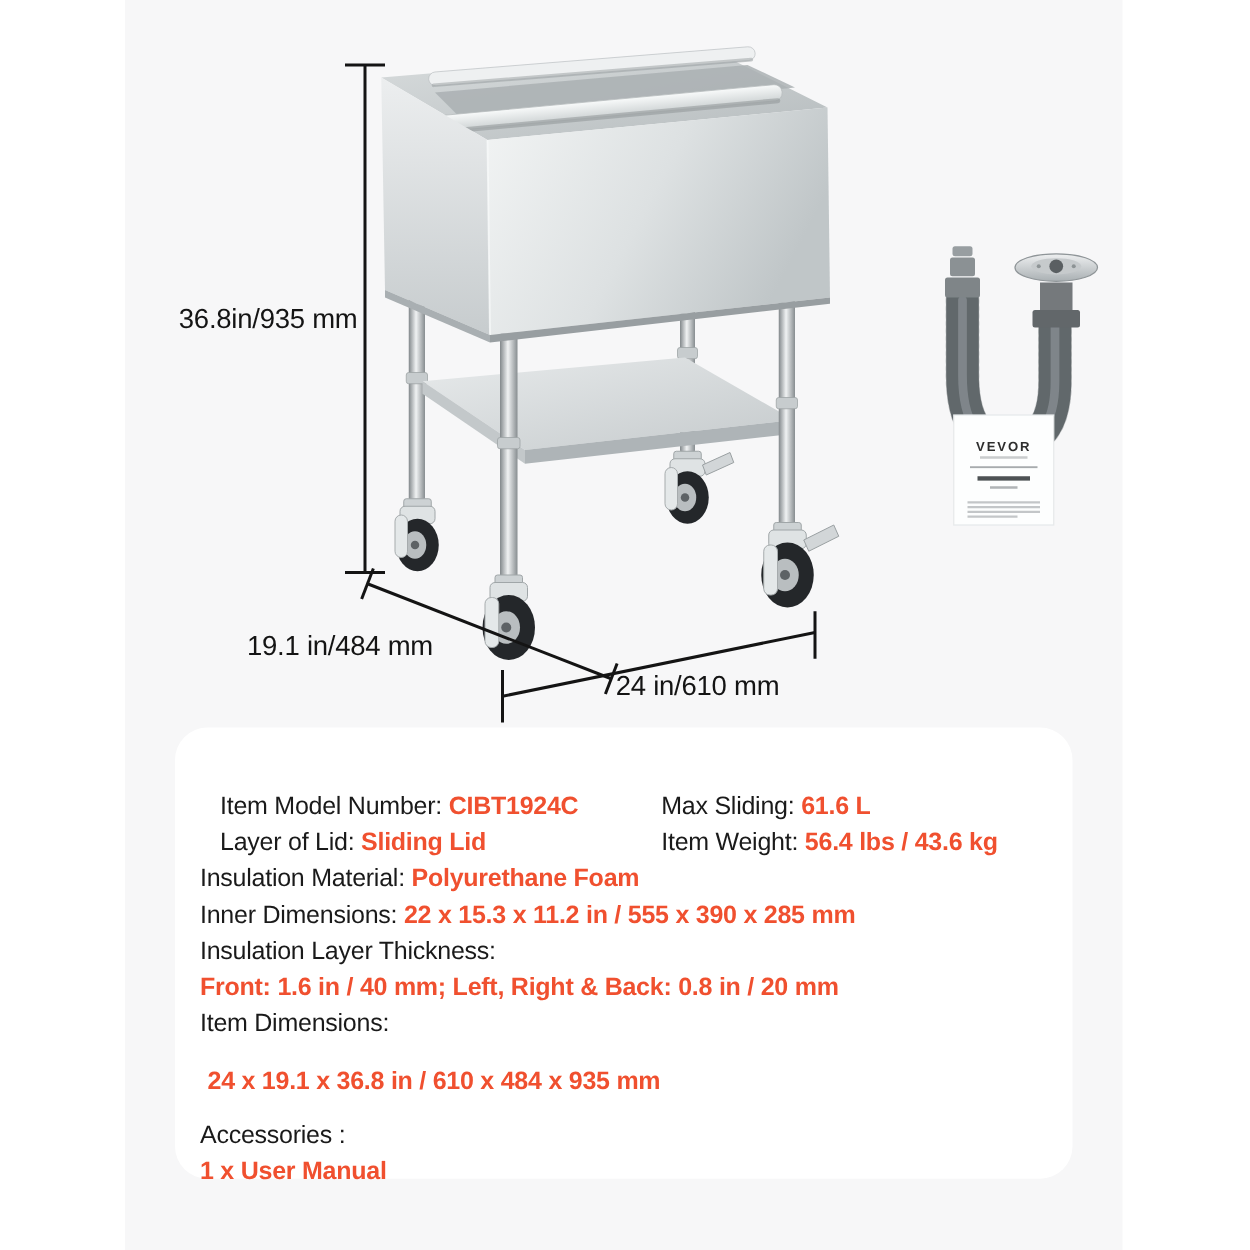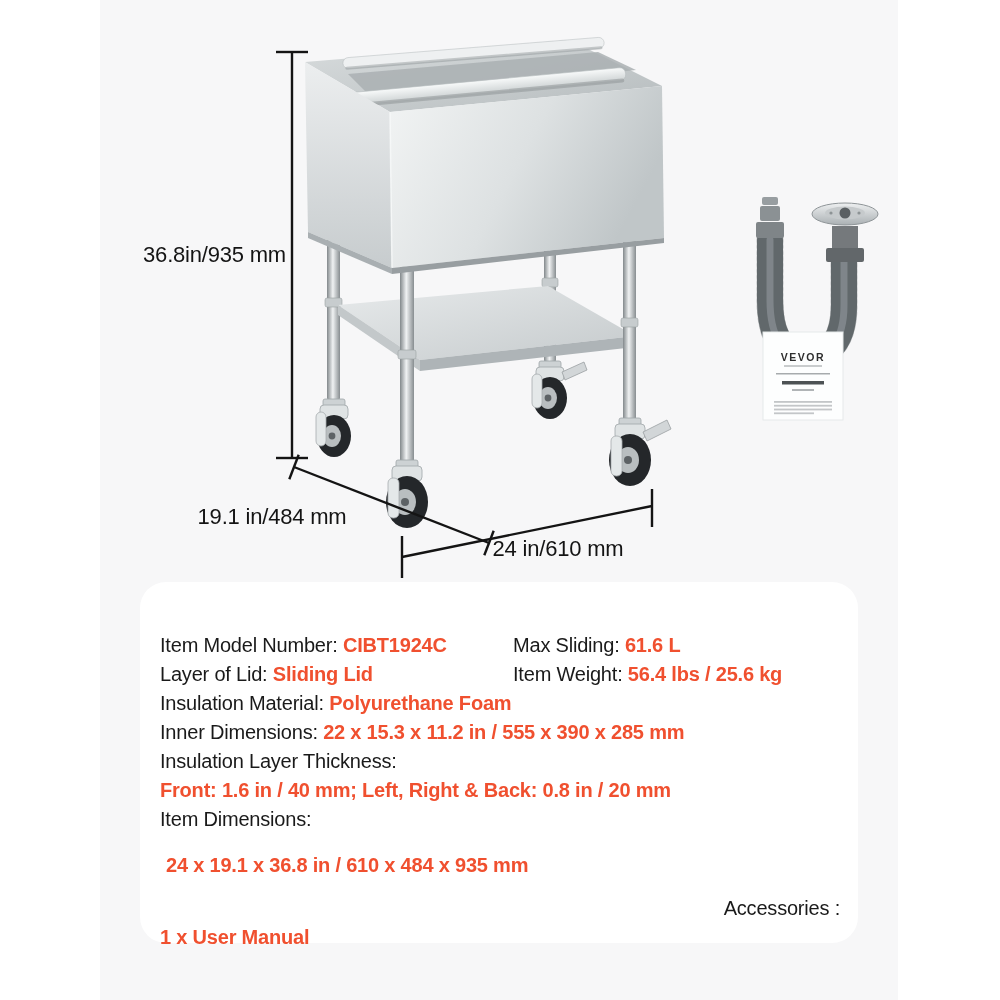--- a/index.html
+++ b/index.html
@@ -11,26 +11,26 @@
     position:absolute;left:100px;top:0;width:798px;height:1000px;
     background:#f7f7f8;
   }
   .illus{position:absolute;left:0;top:0;display:block;}
   .panel{
     position:absolute;left:40px;top:582px;width:718px;height:361px;
     background:#ffffff;border-radius:26px;box-sizing:border-box;
     padding:49px 18px 0 20px;
   }
   .spec-line{font-size:20px;line-height:29px;letter-spacing:-0.2px;white-space:nowrap;}
-  .grid-row{display:flex;}
+  .grid-row{display:flex;margin-left:16px;}
   .cell-left{width:353px;flex:0 0 353px;}
   .lbl{color:#1a1a1a;font-weight:400;}
   .val{color:#f0502f;font-weight:700;}
   .indent{padding-left:6px;margin-top:17px;}
-  .acc-head{margin-top:14px;font-size:20px;line-height:29px;letter-spacing:-0.2px;text-align:right;}
+  .acc-head{margin-top:14px;font-size:20px;line-height:29px;letter-spacing:-0.2px;}
   .acc-row{display:flex;gap:34px;font-size:20px;line-height:29px;letter-spacing:-0.2px;}
   svg text{font-family:"Liberation Sans",sans-serif;}
   .dim-text{font-size:22px;fill:#141414;letter-spacing:-0.2px;}
 </style>
 </head>
 <body>
 
 <div class="stage">
 
   <svg class="illus" width="798" height="582" viewBox="0 0 798 582">
@@ -201,21 +201,21 @@
 
   <div class="panel">
 
     <div class="grid-row spec-line">
       <div class="cell-left"><span class="lbl">Item Model Number: </span><span class="val">CIBT1924C</span></div>
       <div><span class="lbl">Max Sliding: </span><span class="val">61.6 L</span></div>
     </div>
 
     <div class="grid-row spec-line">
       <div class="cell-left"><span class="lbl">Layer of Lid: </span><span class="val">Sliding Lid</span></div>
-      <div><span class="lbl">Item Weight: </span><span class="val">56.4 lbs / 25.6 kg</span></div>
+      <div><span class="lbl">Item Weight: </span><span class="val">56.4 lbs / 43.6 kg</span></div>
     </div>
 
     <div class="spec-line"><span class="lbl">Insulation Material: </span><span class="val">Polyurethane Foam</span></div>
     <div class="spec-line"><span class="lbl">Inner Dimensions: </span><span class="val">22 x 15.3 x 11.2 in / 555 x 390 x 285 mm</span></div>
     <div class="spec-line"><span class="lbl">Insulation Layer Thickness:</span><span class="val"></span></div>
     <div class="spec-line"><span class="lbl"></span><span class="val">Front: 1.6 in / 40 mm; Left, Right &amp; Back: 0.8 in / 20 mm</span></div>
     <div class="spec-line"><span class="lbl">Item Dimensions:</span><span class="val"></span></div>
     <div class="spec-line indent"><span class="lbl"></span><span class="val">24 x 19.1 x 36.8 in / 610 x 484 x 935 mm</span></div>
 
     <div class="acc-head lbl">Accessories :</div>

